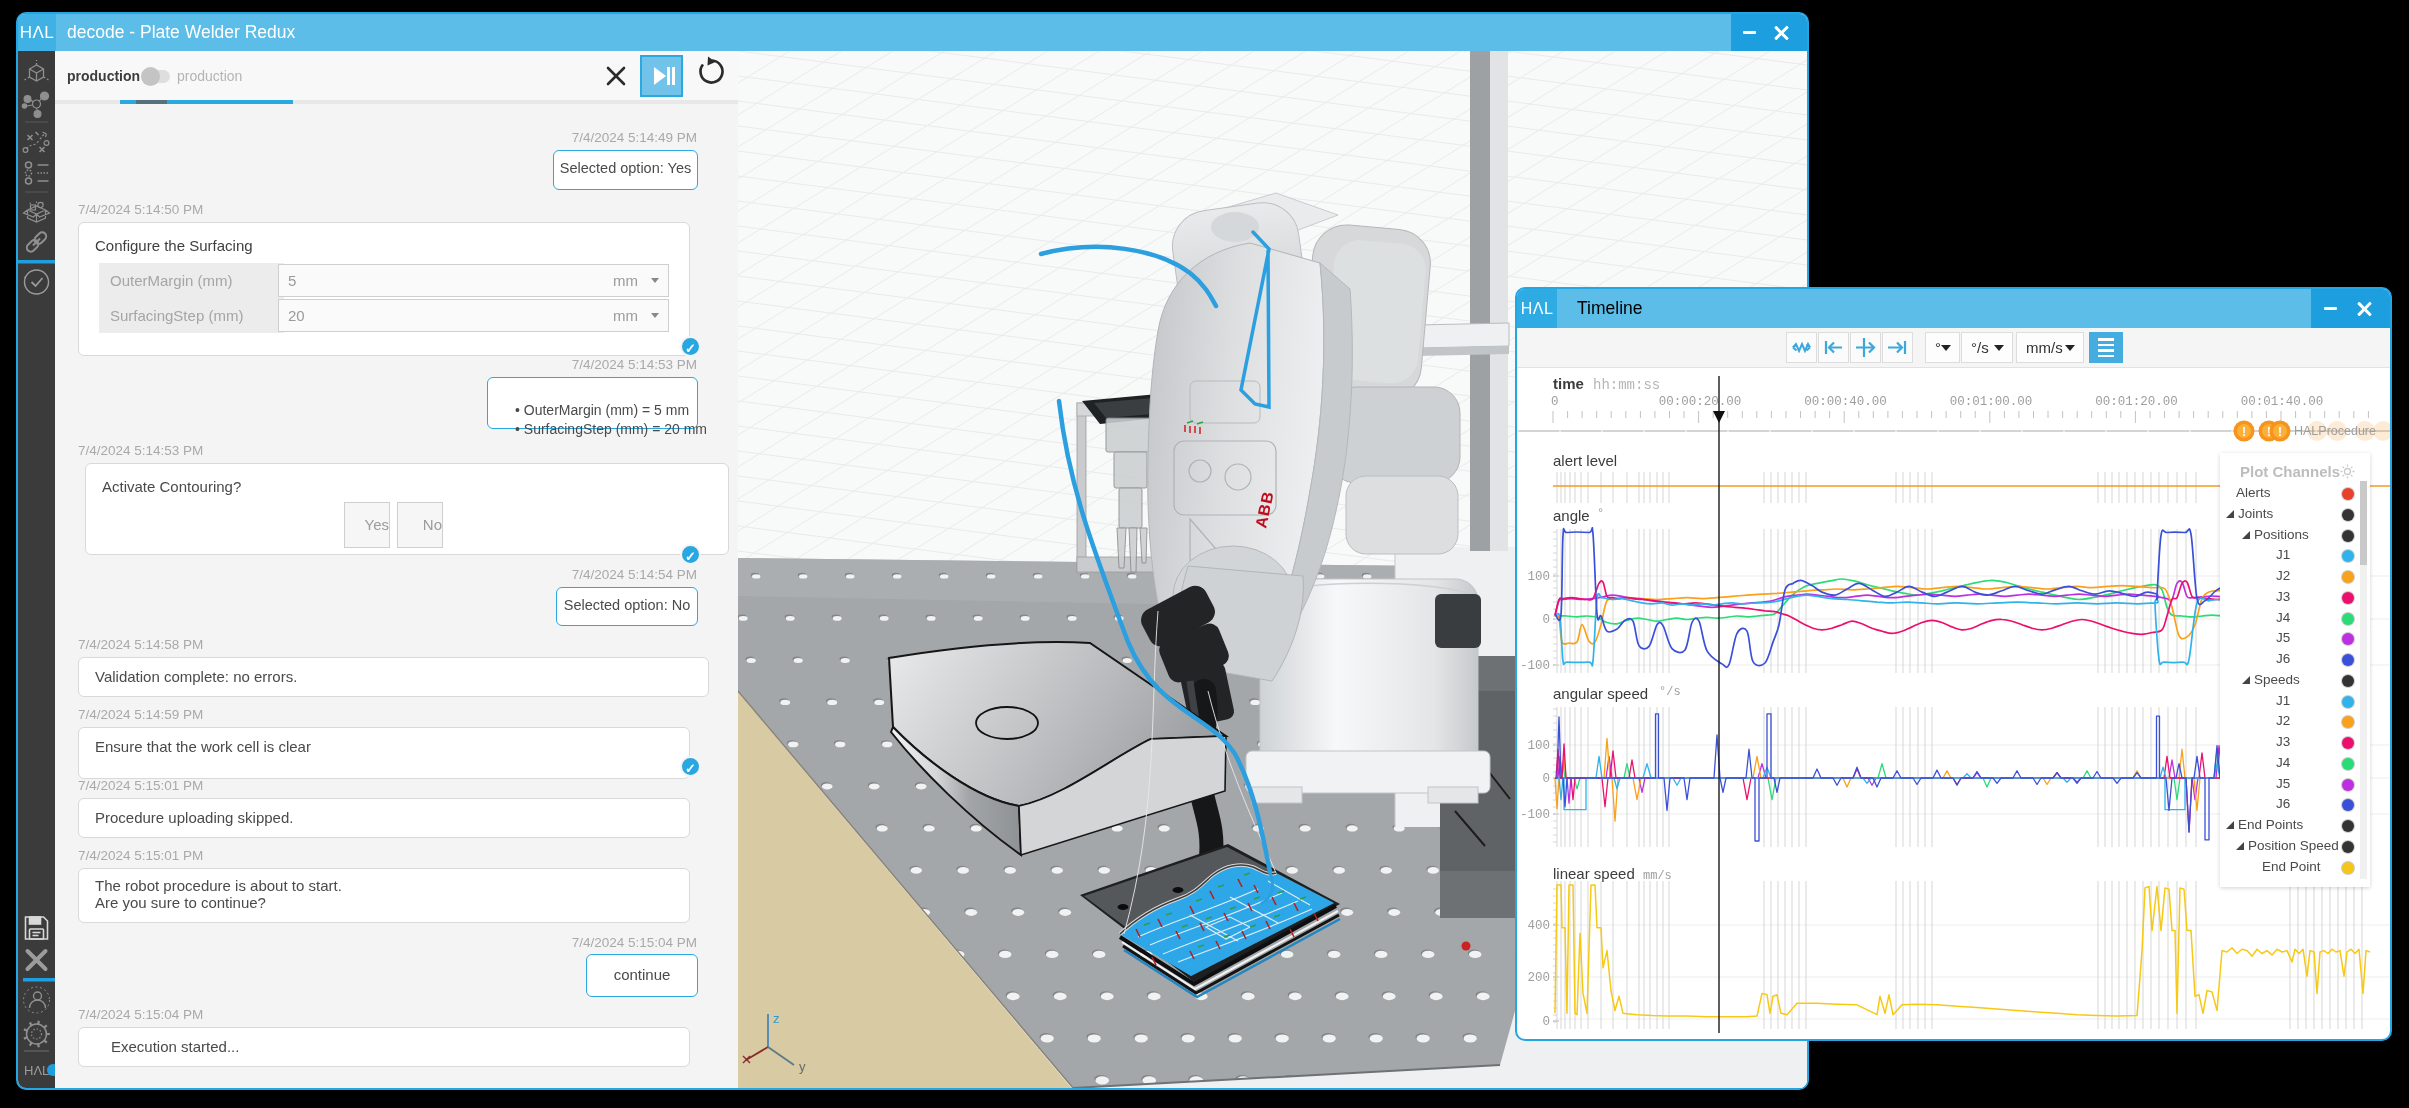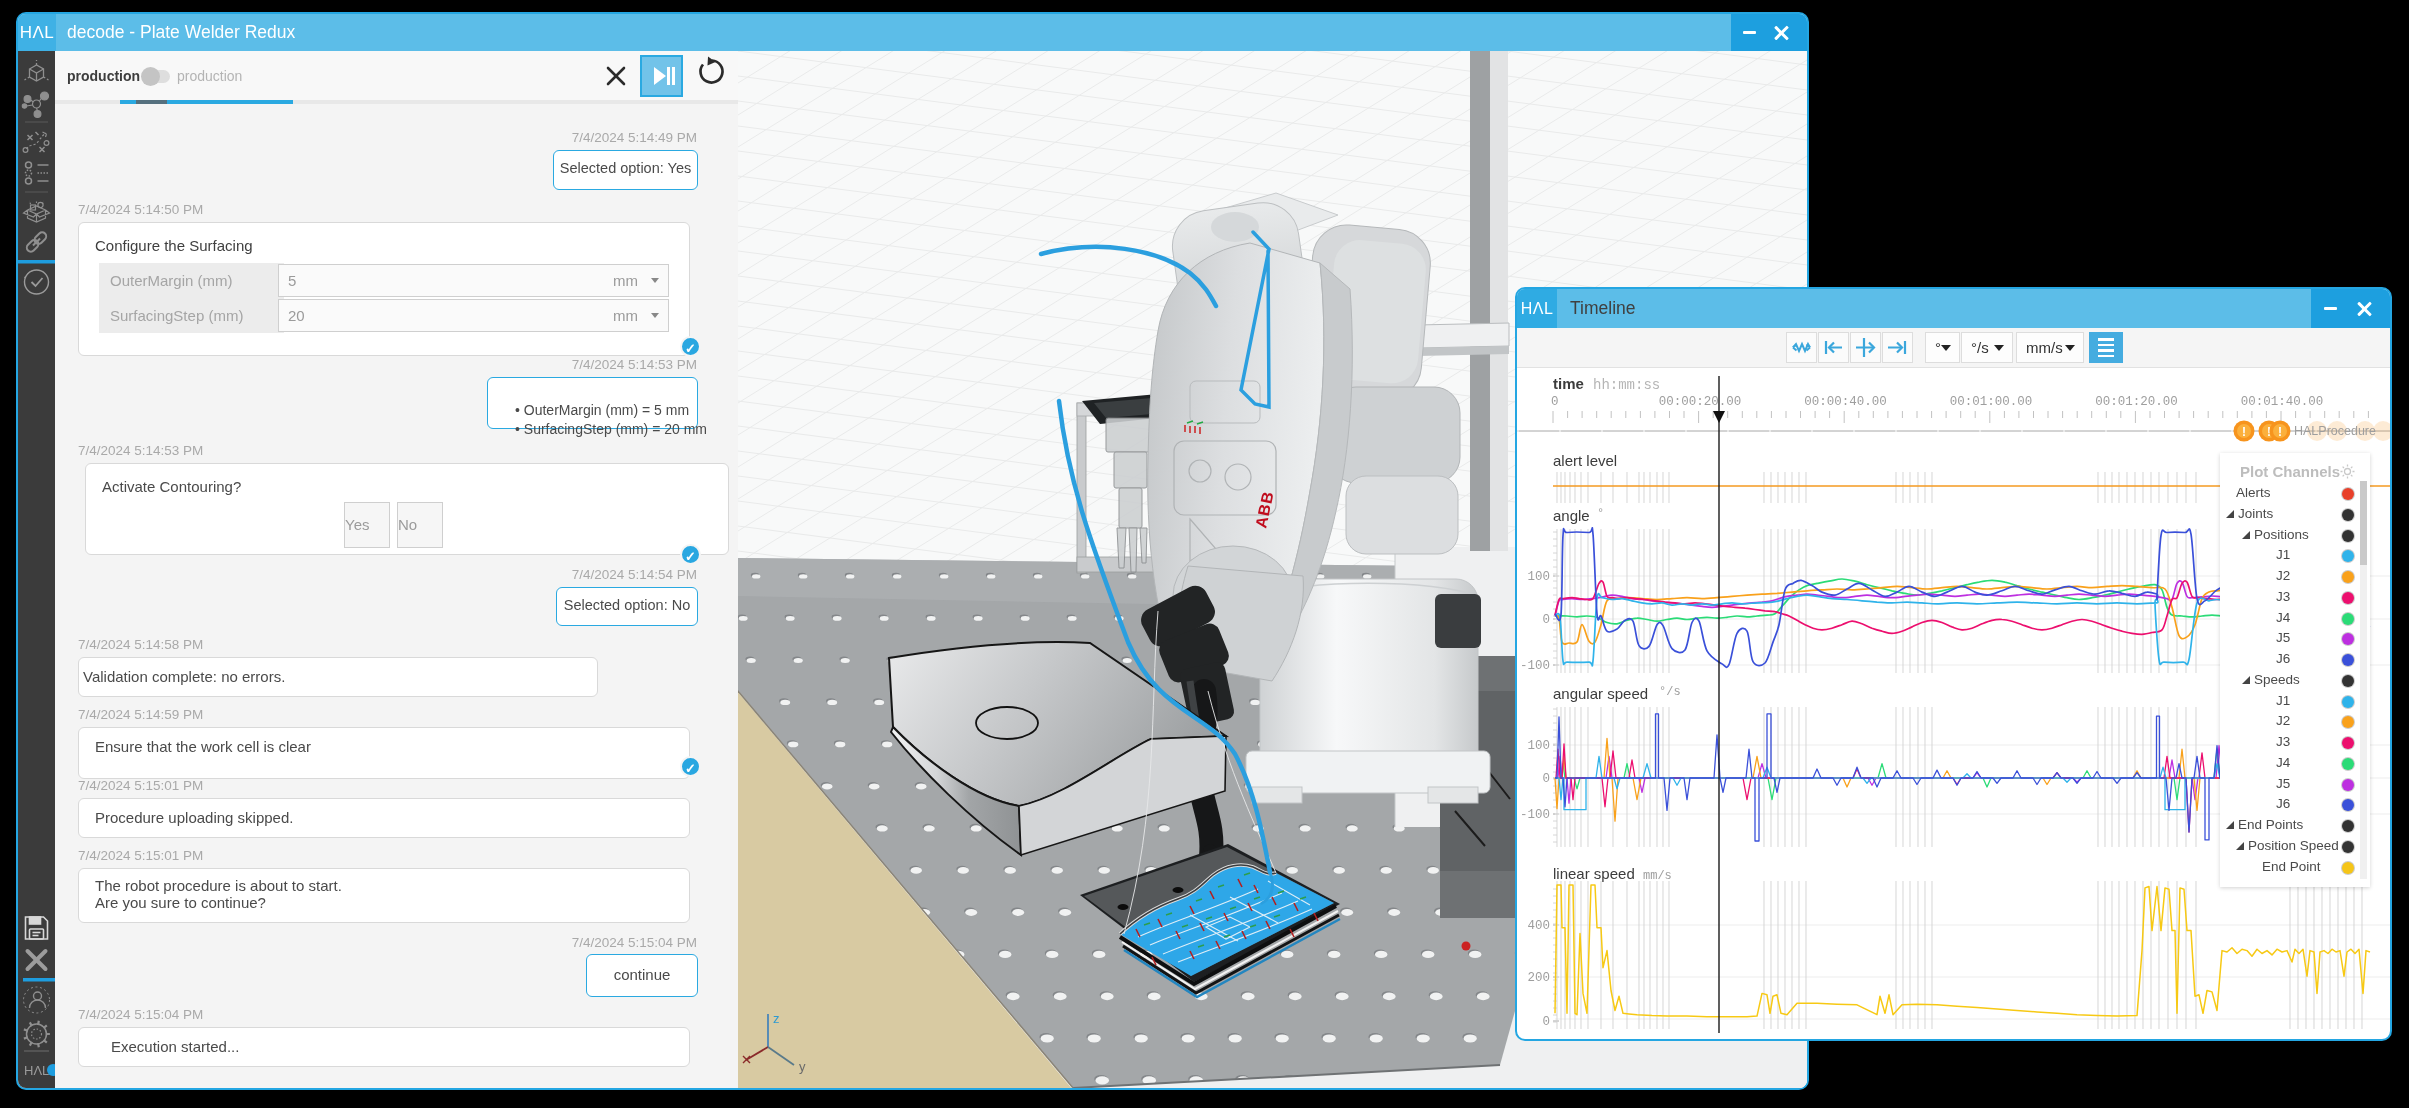--- a/index.html
+++ b/index.html
@@ -36,26 +36,26 @@
 .ts{position:absolute;font-size:13.5px;color:#a9a9a9;white-space:nowrap}
 .chk{position:absolute;width:21px;height:21px;border-radius:50%;background:#29a7e1;color:#fff;text-align:center;
  font-size:13px;line-height:21px;font-weight:700;border:2px solid #f4f4f4}
 .frow{position:absolute;left:12px;height:35px}
 .flab{position:absolute;left:8px;top:0;width:185px;height:35px;background:#ececec;color:#a5a5a5;font-size:15px;line-height:35px;padding-left:11px}
 .fin{position:absolute;left:187px;top:1px;width:391px;height:33px;background:#fafafa;border:1px solid #cfcfcf;color:#9b9b9b;
  font-size:15px;line-height:31px;padding-left:9px}
 .funit{position:absolute;right:30px;top:0;color:#9b9b9b}
 .fcar{position:absolute;right:9px;top:13px;width:0;height:0;border-left:4.5px solid transparent;border-right:4.5px solid transparent;border-top:5.5px solid #888}
 .ynbtn{display:inline-block;width:46px;height:46px;border:1px solid #cfcfcf;background:#f6f6f6;color:#9b9b9b;
- font-size:15px;text-align:left;line-height:44px;margin-right:7px}
+ font-size:15px;text-align:right;line-height:44px;margin-right:7px}
 #view{position:absolute;left:720px;top:37px;width:1069px;height:1037px;background:#f8f9f9;overflow:hidden}
 #tw{left:1515px;top:287px;width:877px;height:754px}
 #tw .tb{height:39px}
 #tw .halblk{width:40px;height:39px;background:#2fabe3;font-size:16px}
-#tw .title{position:absolute;left:53px;top:0;line-height:39px;font-size:17.5px;color:#404040}
+#tw .title{position:absolute;left:60px;top:0;line-height:39px;font-size:17.5px;color:#000000}
 #tw .ctrl{width:79px;height:39px;gap:20px;padding-left:13px}
 #ttb{position:absolute;left:0;top:39px;width:873px;height:40px;background:#f5f5f5;border-bottom:1px solid #e2e2e2}
 .tbtn{position:absolute;top:4px;width:31px;height:31px;background:#fbfbfb;border:1px solid #ddd}
 .tdd{position:absolute;top:4px;height:31px;background:#fdfdfd;border:1px solid #ddd;font-size:15px;color:#333;
  line-height:29px;padding-left:9px}
 .tdd .car{position:absolute;right:8px;top:12px;width:0;height:0;border-left:5px solid transparent;border-right:5px solid transparent;border-top:6.5px solid #222}
 .bluebtn{position:absolute;top:4px;width:34px;height:31px;background:#45ace0;display:flex;flex-direction:column;justify-content:center;gap:3px;align-items:center}
 .bluebtn i{display:block;width:16px;height:2.5px;background:#fff}
 #plots{position:absolute;left:0;top:80px;width:873px;height:668px}
 #pchan{position:absolute;left:703px;top:84px;width:150px;height:434px;background:#fff;box-shadow:0 1px 4px rgba(0,0,0,.18)}
@@ -210,21 +210,21 @@
       <div class="msg" style="left:30px;top:412px;width:644px;height:92px;padding:14px 16px">
         <div>Activate Contouring?</div>
         <div style="position:absolute;left:258px;top:38px"><span class="ynbtn">Yes</span><span class="ynbtn">No</span></div>
       </div>
       <div class="chk" style="left:625px;top:493px">✓</div>
       <div class="ts" style="right:41px;top:516px">7/4/2024 5:14:54 PM</div>
       <div class="bmsg" style="left:501px;top:536px;width:142px;height:39px;padding:0">
         <div style="text-align:center;font-size:14.5px;padding-top:9px">Selected option: No</div>
       </div>
       <div class="ts" style="left:23px;top:586px">7/4/2024 5:14:58 PM</div>
-      <div class="msg" style="left:23px;top:606px;width:520px;height:40px;padding:10px 4px">Validation complete: no errors.</div>
+      <div class="msg" style="left:23px;top:606px;width:631px;height:40px;padding:10px 16px">Validation complete: no errors.</div>
       <div class="ts" style="left:23px;top:656px">7/4/2024 5:14:59 PM</div>
       <div class="msg" style="left:23px;top:676px;width:612px;height:52px;padding:10px 16px">Ensure that the work cell is clear</div>
       <div class="chk" style="left:625px;top:705px">✓</div>
       <div class="ts" style="left:23px;top:727px">7/4/2024 5:15:01 PM</div>
       <div class="msg" style="left:23px;top:747px;width:612px;height:40px;padding:10px 16px">Procedure uploading skipped.</div>
       <div class="ts" style="left:23px;top:797px">7/4/2024 5:15:01 PM</div>
       <div class="msg" style="left:23px;top:817px;width:612px;height:55px;padding:8px 16px">The robot procedure is about to start.<br>Are you sure to continue?</div>
       <div class="ts" style="right:41px;top:884px">7/4/2024 5:15:04 PM</div>
       <div class="bmsg" style="left:531px;top:903px;width:112px;height:43px;padding:0">
         <div style="text-align:center;padding-top:11px">continue</div>

